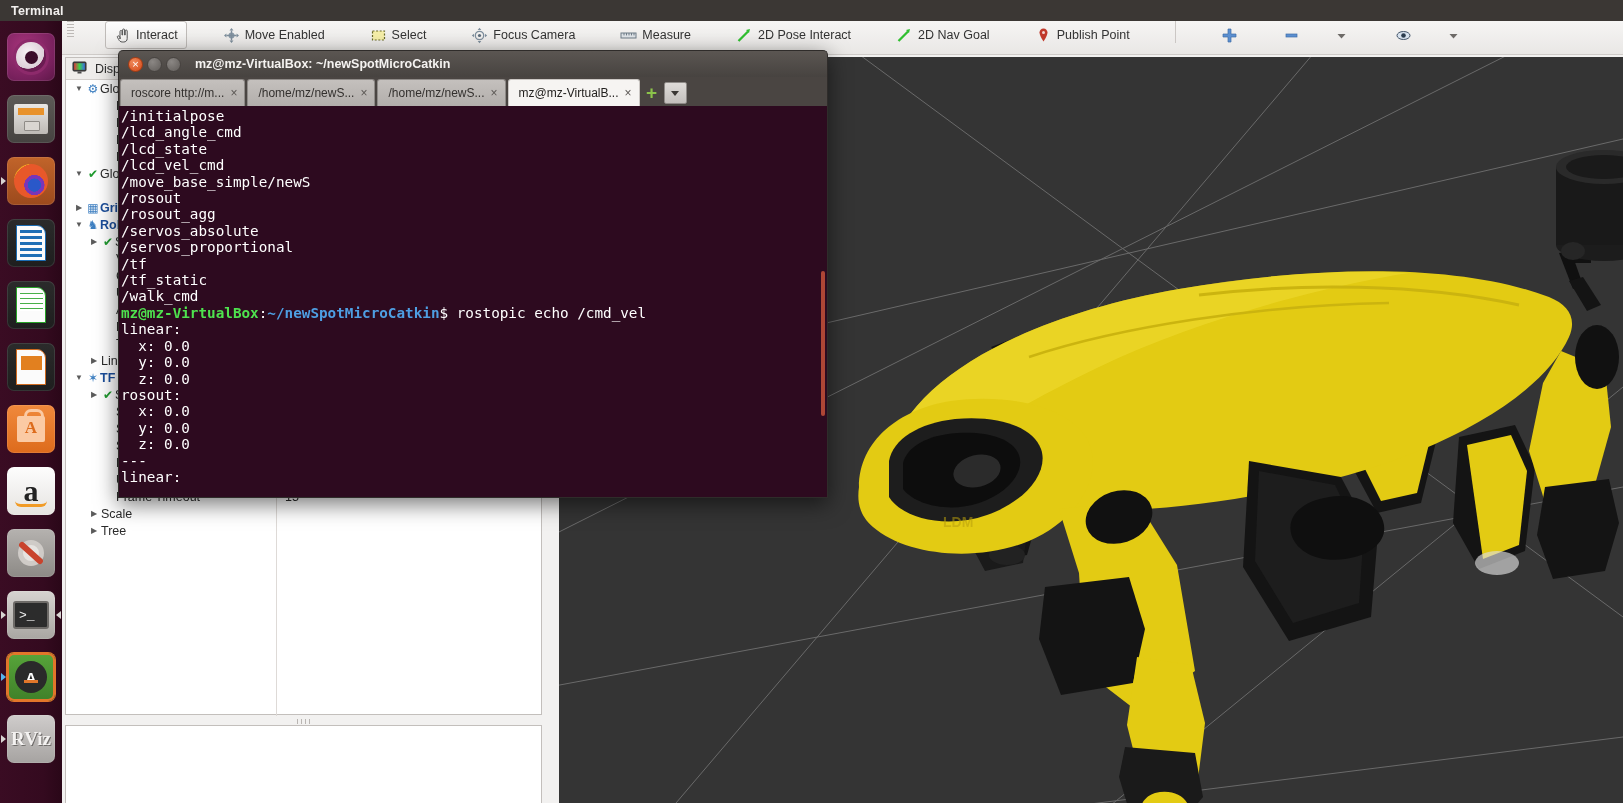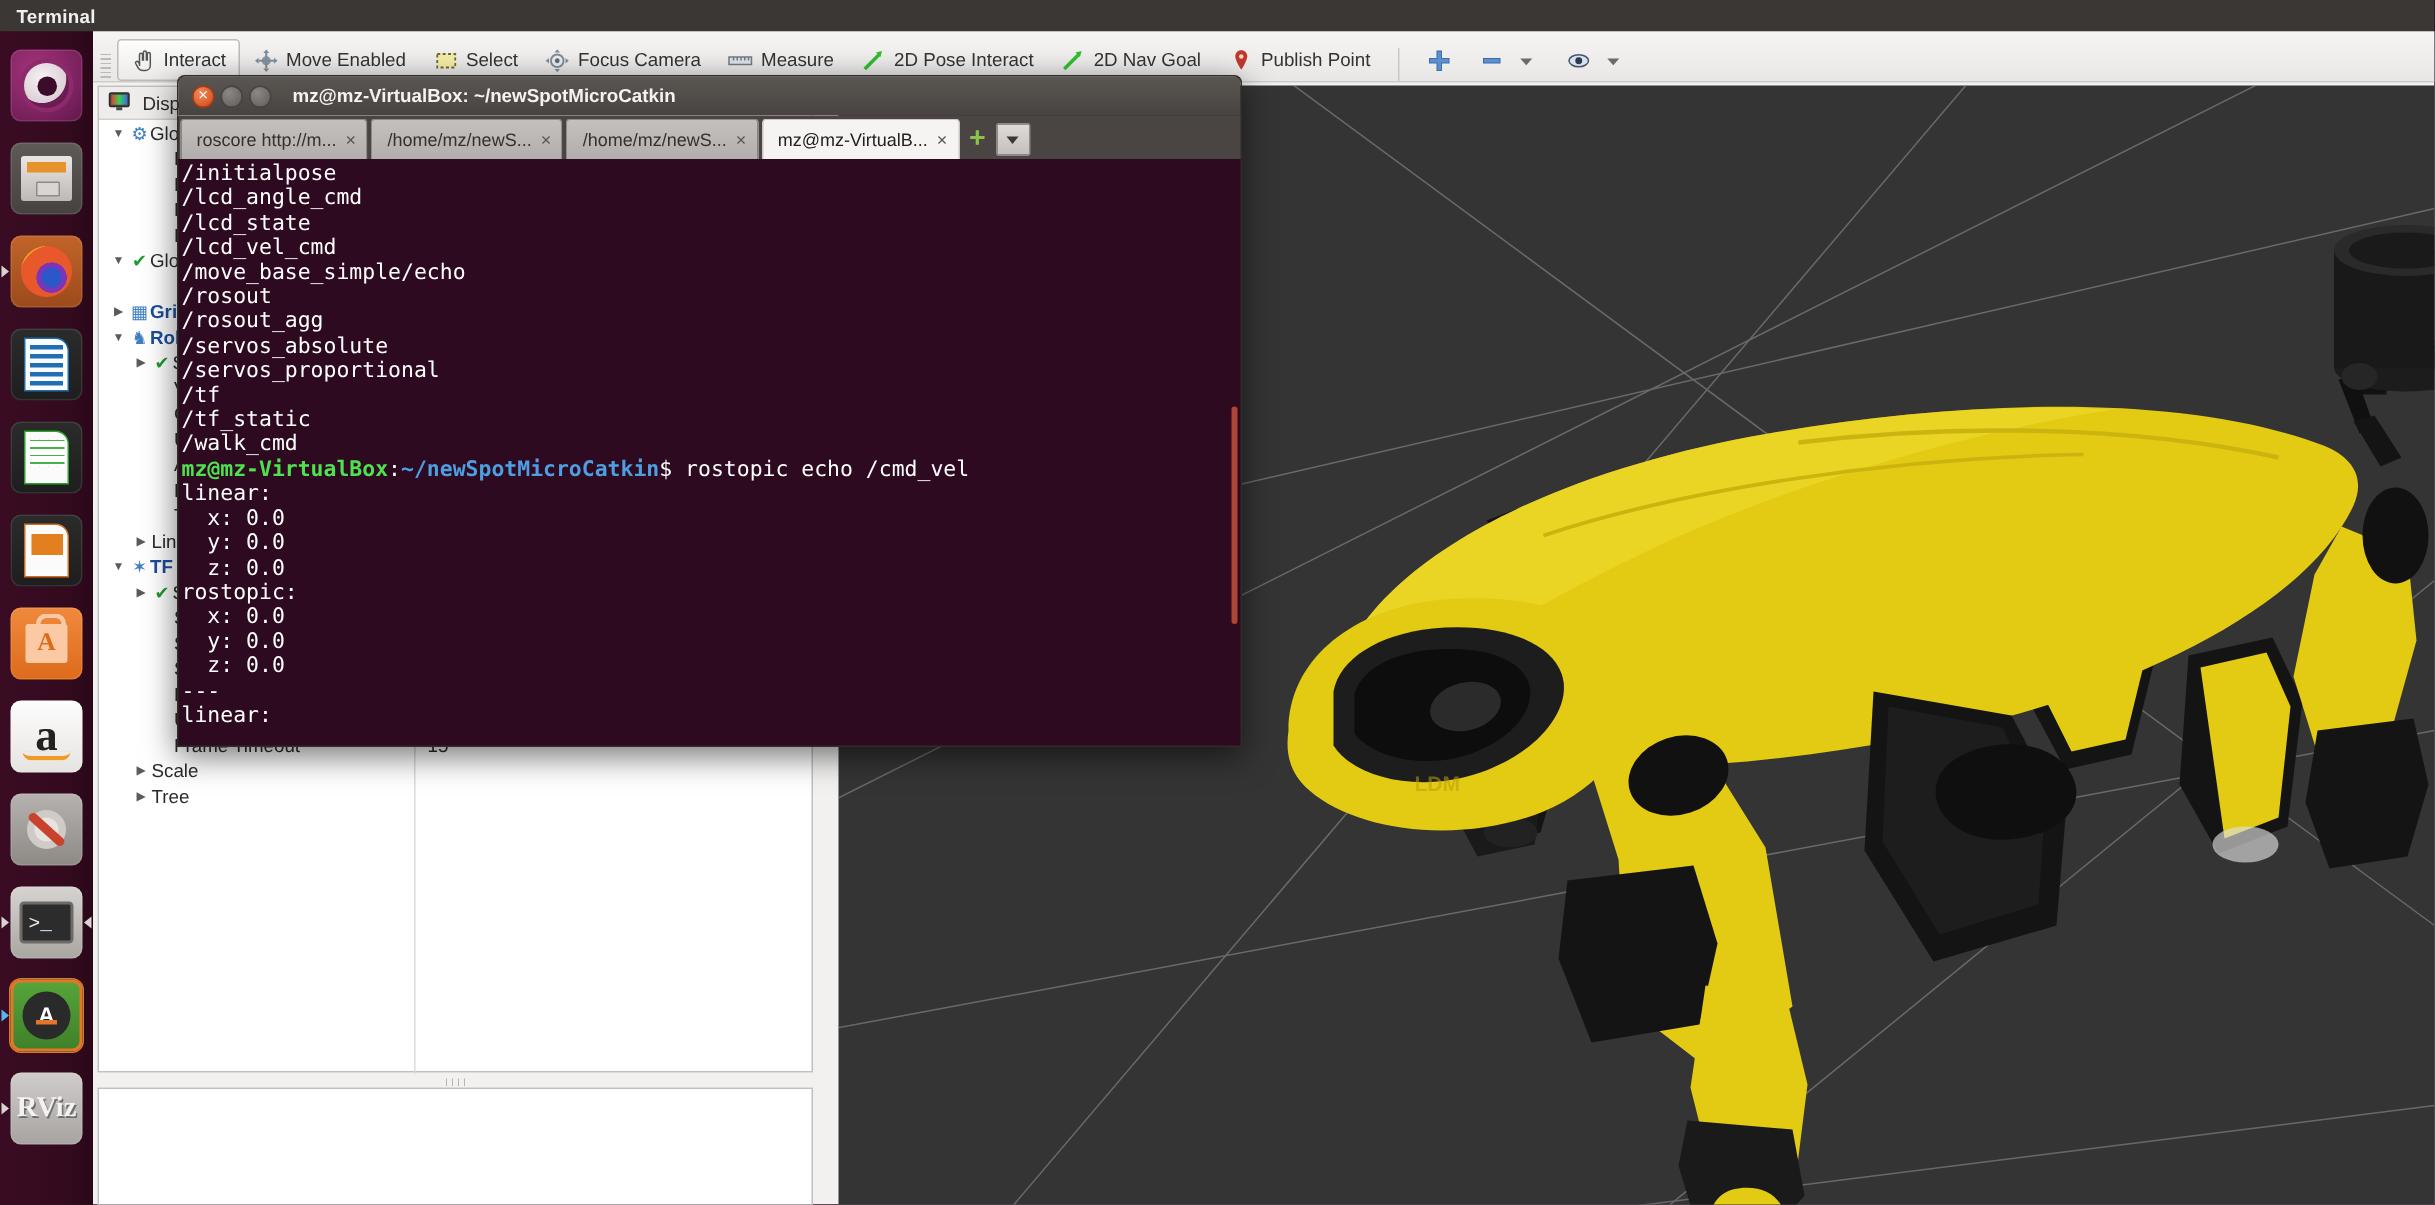--- a/index.html
+++ b/index.html
@@ -92,21 +92,21 @@
 
   
   .rviz {
     position:absolute; left:62px; top:21px; width:1561px; height:782px;
     background:#f2f1f0;
   }
   .rviz-toolbar {
     position:absolute; left:0; top:0; width:1561px; height:34px;
     background:linear-gradient(#f6f5f4,#e9e7e5);
     border-bottom:1px solid #cfcbc8;
-    display:flex; align-items:flex-end; padding-left:5px;
+    display:flex; align-items:flex-start; padding-left:5px;gap:27px;
   }
   .grip { width:7px; height:18px; margin-right:4px;
     background:repeating-linear-gradient(#bdb9b6 0 1px, transparent 1px 3px); }
   .tbtn {
     display:flex; align-items:center; gap:5px; height:28px; padding:0 8px;
     font-size:12.5px; color:#333; white-space:nowrap; border:1px solid transparent; border-radius:3px;
     cursor:pointer;
   }
   .tbtn.active { background:linear-gradient(#fdfdfd,#eceae8); border:1px solid #bfbbb8; box-shadow:0 1px 0 #fff inset; }
   .tsep { width:1px; height:22px; background:#cbc7c4; margin:0 9px; }
@@ -754,34 +754,34 @@
         <div class="tabmenu">
           <i></i>
         </div>
       </div>
     <div class="term-body">
       <div id="term-lines">
           <div class="tline">/initialpose</div>
           <div class="tline">/lcd_angle_cmd</div>
           <div class="tline">/lcd_state</div>
           <div class="tline">/lcd_vel_cmd</div>
-          <div class="tline">/move_base_simple/echo</div>
+          <div class="tline">/move_base_simple/newS</div>
           <div class="tline">/rosout</div>
           <div class="tline">/rosout_agg</div>
           <div class="tline">/servos_absolute</div>
           <div class="tline">/servos_proportional</div>
           <div class="tline">/tf</div>
           <div class="tline">/tf_static</div>
           <div class="tline">/walk_cmd</div>
           <div class="tline"><span class="u">mz@mz-VirtualBox</span><span class="p">:</span><span class="h">~/newSpotMicroCatkin</span><span class="p">$ rostopic echo /cmd_vel</span></div>
           <div class="tline">linear:</div>
           <div class="tline">  x: 0.0</div>
           <div class="tline">  y: 0.0</div>
           <div class="tline">  z: 0.0</div>
-          <div class="tline">rostopic:</div>
+          <div class="tline">rosout:</div>
           <div class="tline">  x: 0.0</div>
           <div class="tline">  y: 0.0</div>
           <div class="tline">  z: 0.0</div>
           <div class="tline">---</div>
           <div class="tline">linear:</div>
         </div>
       <div class="tscroll"></div>
     </div>
   </div>
 

